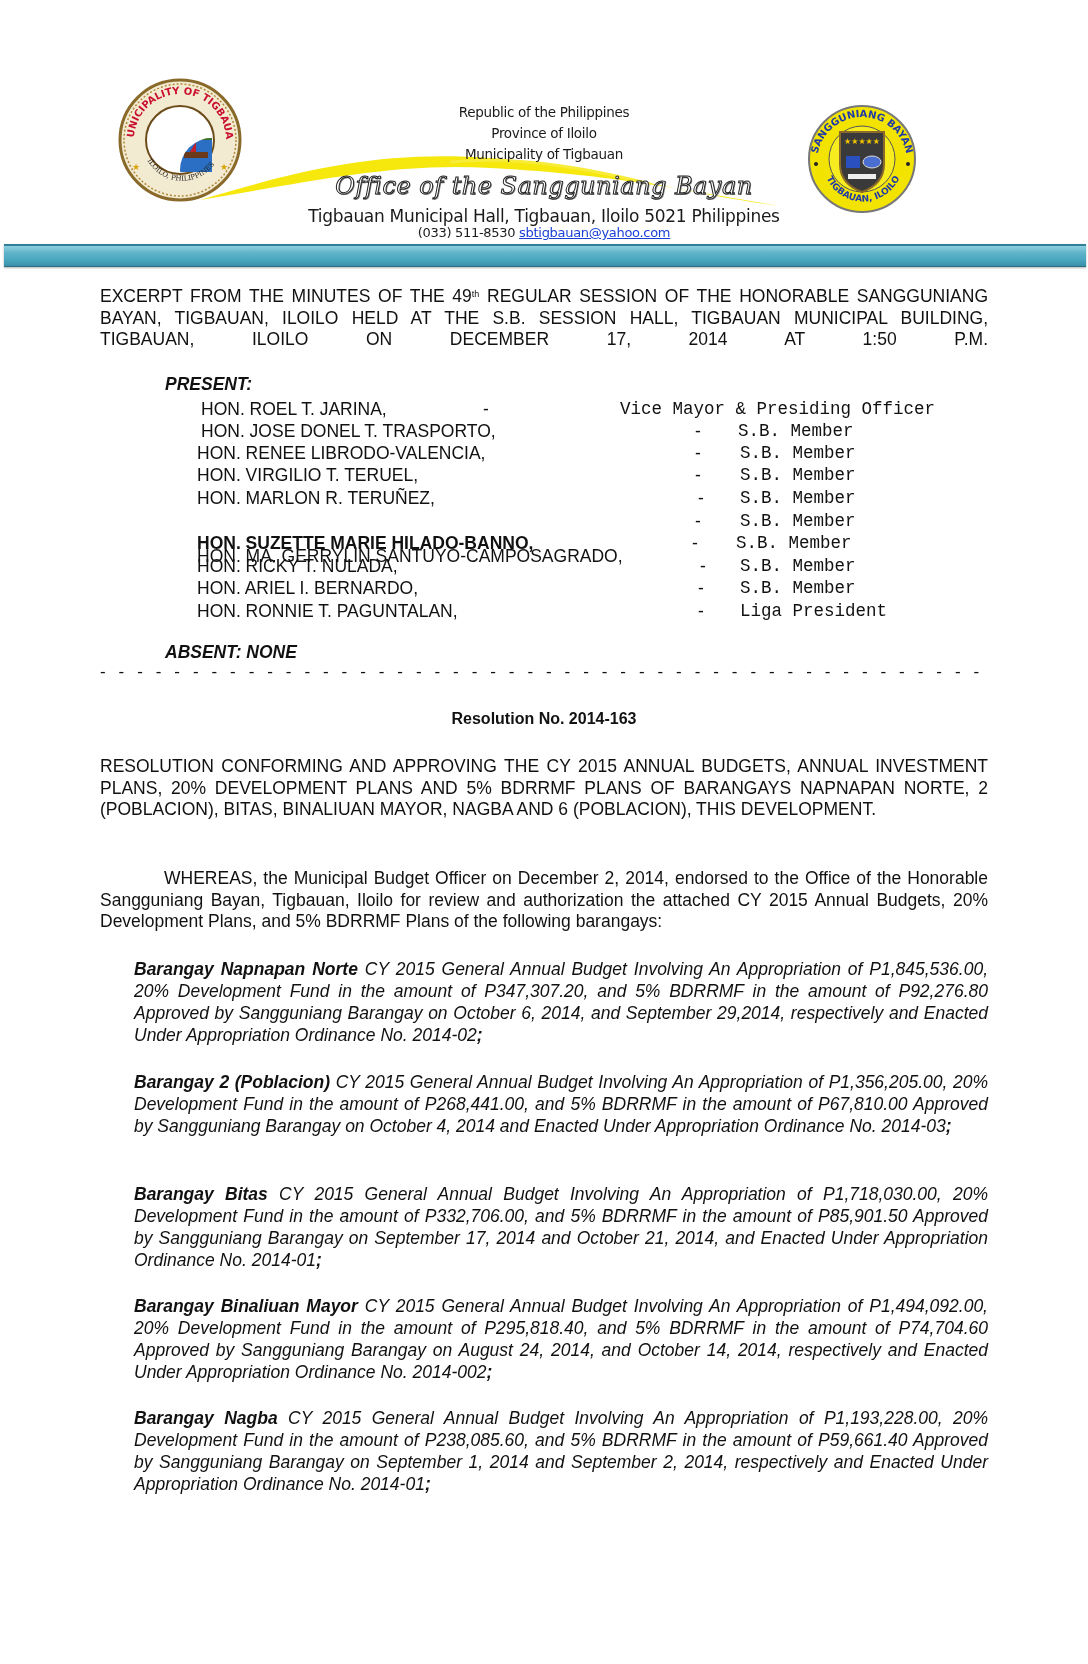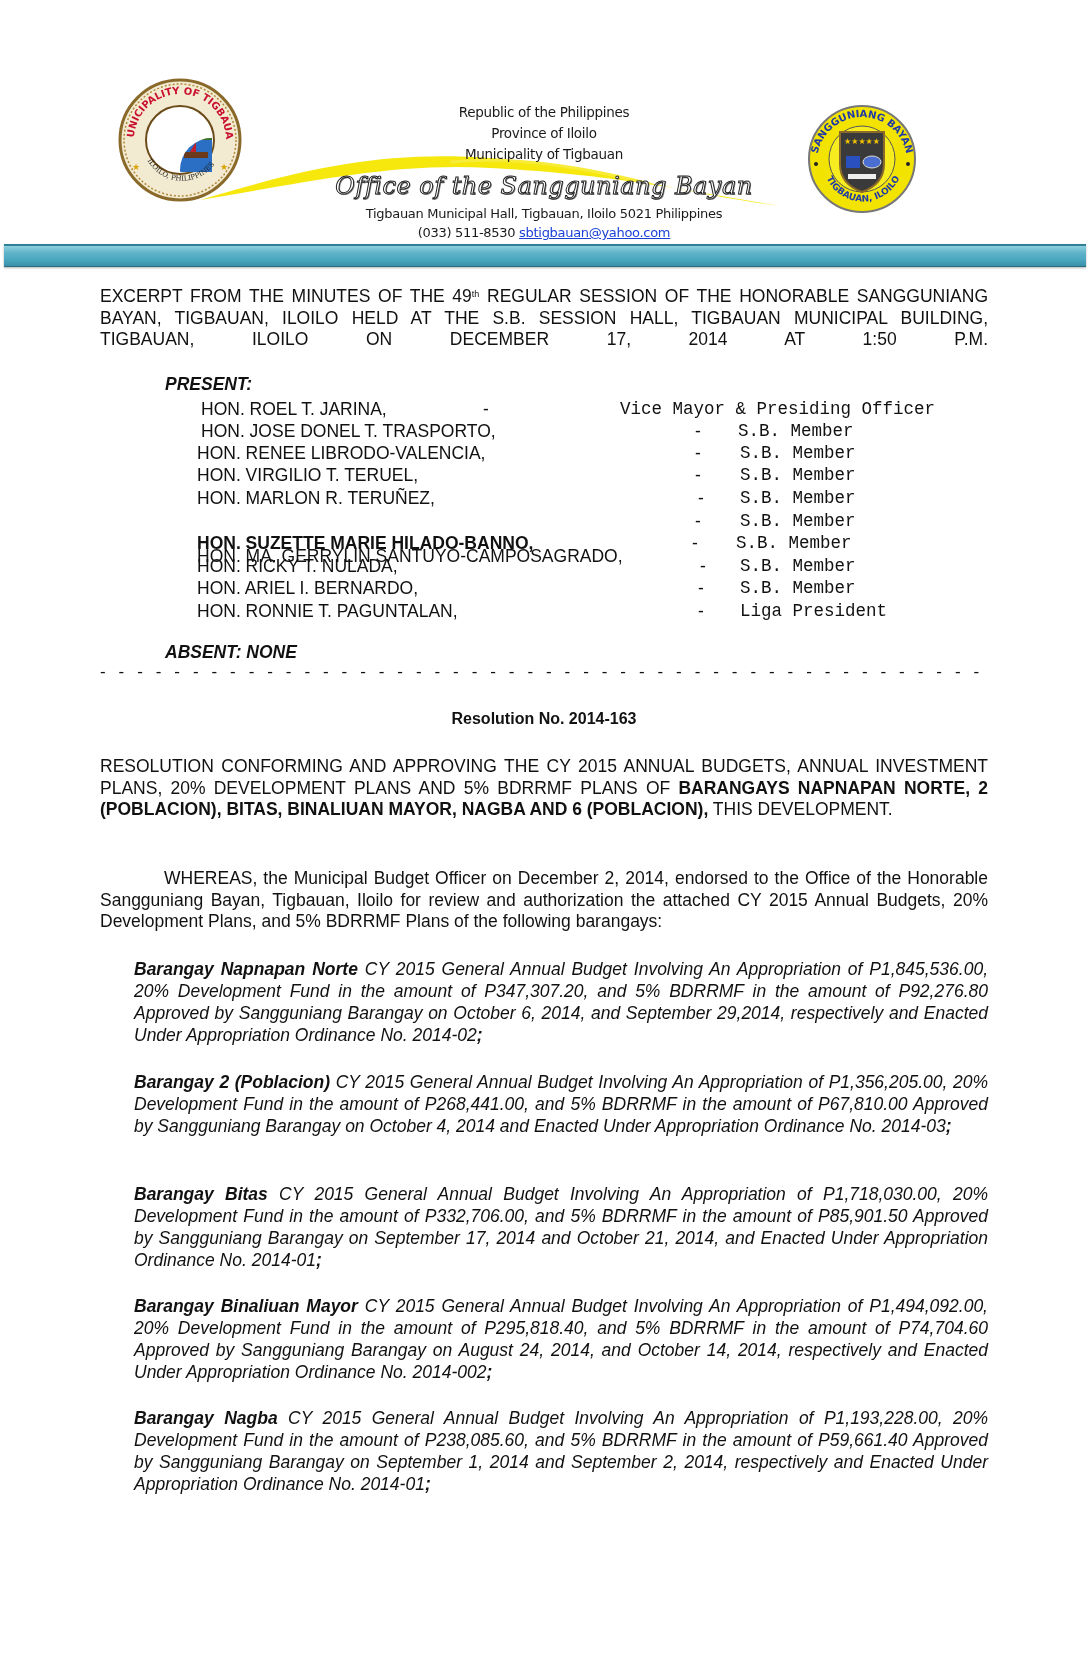--- a/index.html
+++ b/index.html
@@ -18,21 +18,21 @@
   .swoosh { position:absolute; left:180px; top:140px; }
 
   .blue-bar { position:absolute; left:4px; top:244px; width:1082px; height:20px;
               background:linear-gradient(to bottom,#8fd0df 0%,#5fb3c9 35%,#4aa6bf 70%,#3a8fa8 100%);
               border-top:2px solid #2f7f97; border-bottom:1px solid #2a6f86;
               box-shadow:0 1px 2px rgba(0,0,0,0.3); }
 
   
   .para { position:absolute; font-size:17.5px; line-height:21.5px; text-align:justify; }
   .justify-last { text-align-last:justify; }
-  .bold { font-weight:bold; }
+  .bold { font-weight:normal; }
   sup { font-size:9px; vertical-align:top; position:relative; top:-2px; }
 
   .present-label { position:absolute; left:165px; top:374px; font-size:17.5px; font-weight:bold; font-style:italic; }
   .absent-label  { position:absolute; left:165px; top:642px; font-size:17.5px; font-weight:bold; font-style:italic; }
   .member { position:absolute; font-size:17.5px; height:22px; line-height:22px; }
   .member .nm { position:absolute; white-space:nowrap;text-align:right; }
   .member .dash { position:absolute; }
   .member .role { position:absolute; white-space:nowrap;font-family:Liberation Mono, monospace; }
 
   .dashed { position:absolute; left:100px; top:664px; width:888px; height:16px; overflow:hidden;
@@ -84,21 +84,21 @@
 
   <svg class="swoosh" width="640" height="80" viewBox="0 0 640 80">
     <path d="M 20 60 C 120 30, 200 10, 310 18 C 420 26, 470 48, 600 66 C 470 44, 420 34, 310 28 C 210 22, 120 44, 20 60 Z" fill="#f5e600" opacity="0.95"></path>
     <path d="M 270 22 C 330 16, 400 26, 470 44" stroke="#f8ec3a" stroke-width="3" fill="none"></path>
   </svg>
 
   <div class="hdr-line" style="top:104px">Republic of the Philippines</div>
   <div class="hdr-line" style="top:125px">Province of Iloilo</div>
   <div class="hdr-line" style="top:146px">Municipality of Tigbauan</div>
   <div class="office-title">Office of the Sangguniang Bayan</div>
-  <div class="hdr-line" style="top:206px;font-size:13px">Tigbauan Municipal Hall, Tigbauan, Iloilo 5021 Philippines</div>
+  <div class="hdr-line" style="top:206px;font-size:17px">Tigbauan Municipal Hall, Tigbauan, Iloilo 5021 Philippines</div>
   <div class="hdr-line" style="top:225px;font-size:13px">
     <span>(033) 511-8530</span>
     <span class="email-link">sbtigbauan@yahoo.com</span>
   </div>
 
   <svg class="abs" style="left:803px;top:104px" width="118" height="110" viewBox="0 0 118 110">
     <defs>
       <path id="arcTopR" d="M 14 58 A 45 45 0 0 1 104 58"></path>
       <path id="arcBotR" d="M 22 70 A 40 40 0 0 0 98 70"></path>
     </defs>

